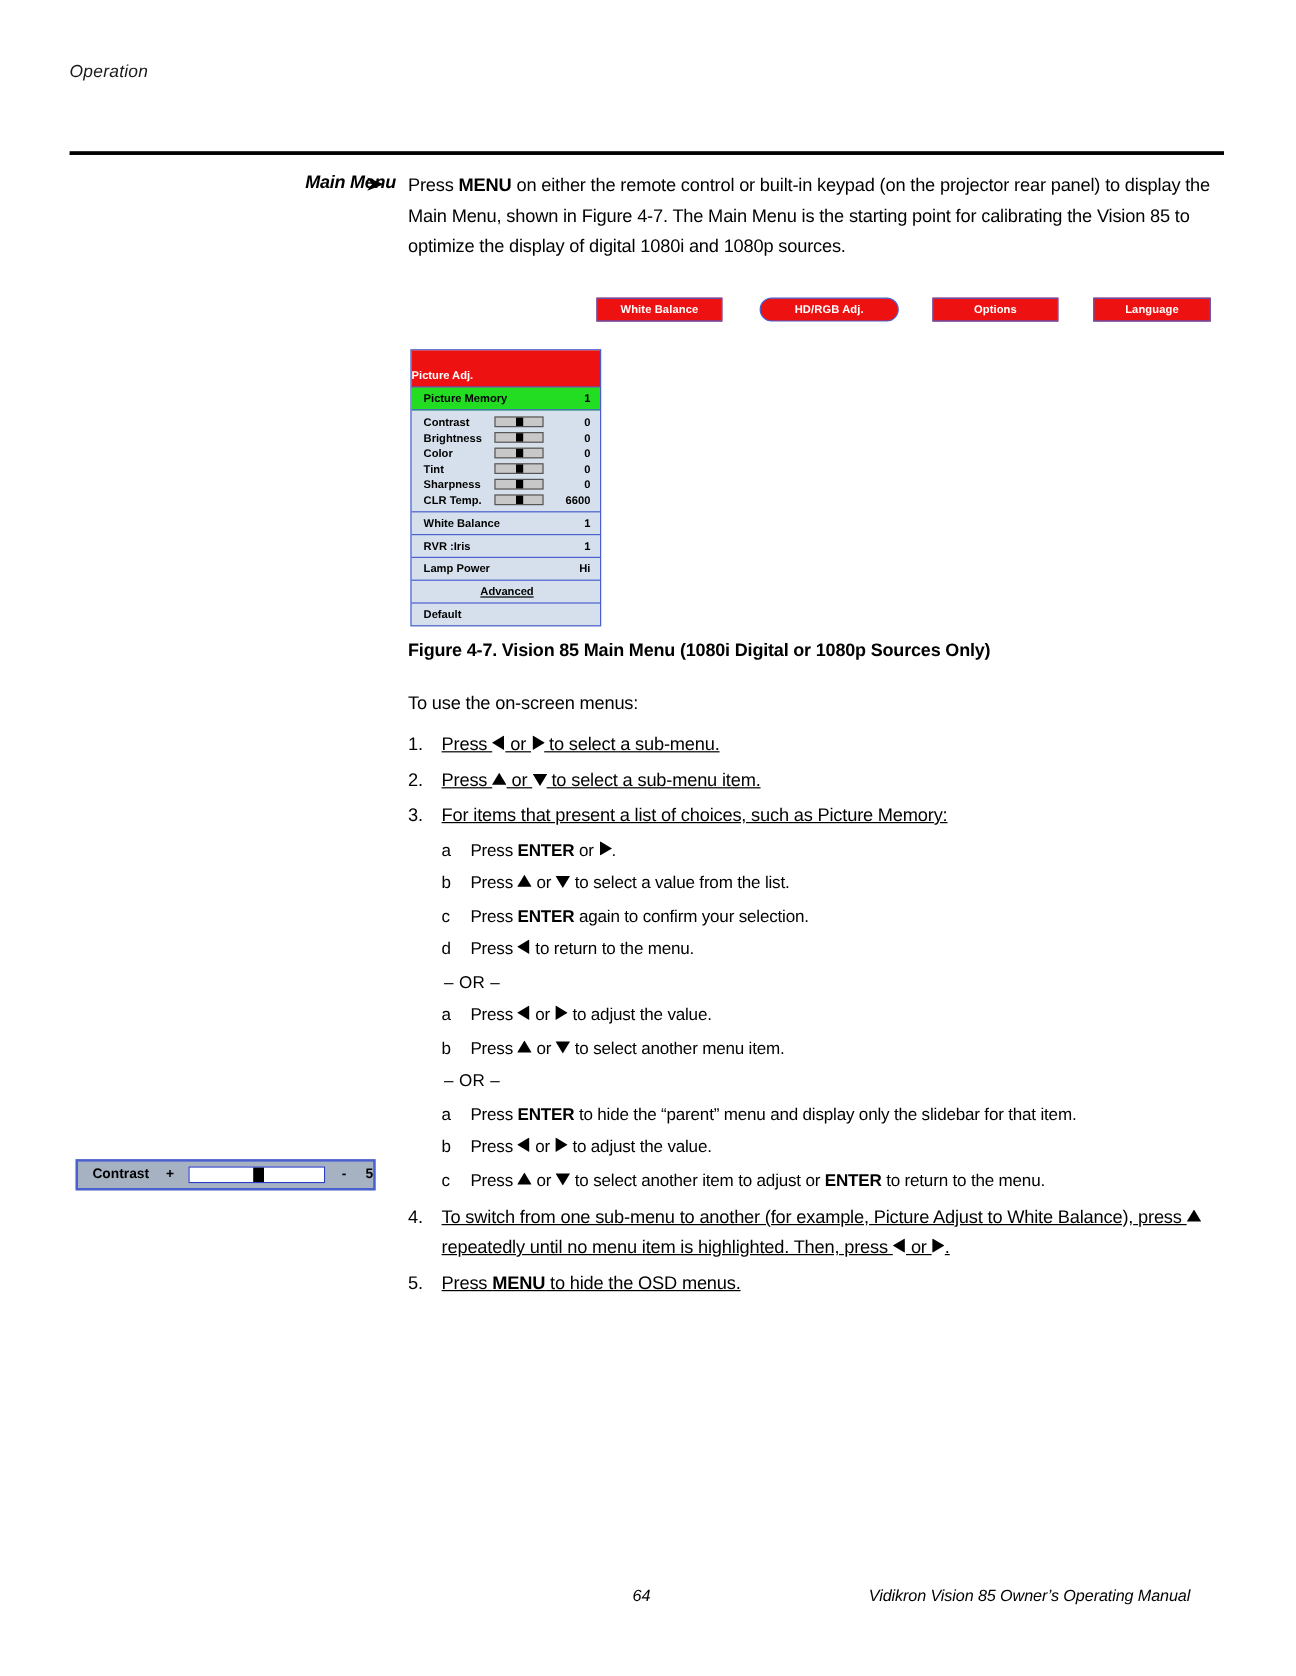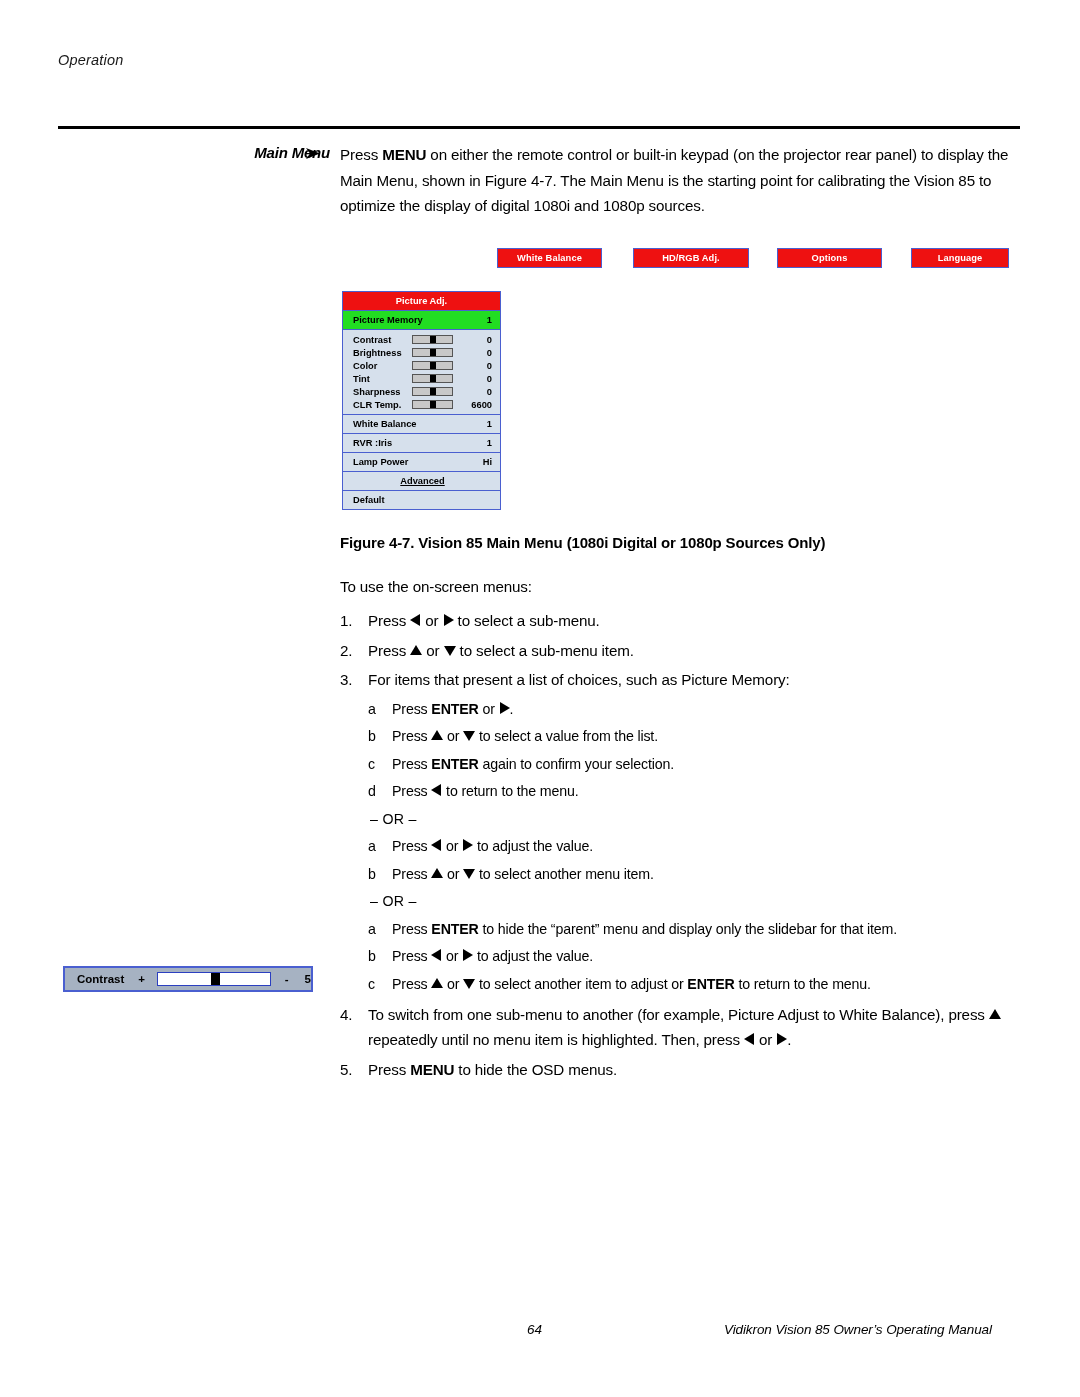--- a/index.html
+++ b/index.html
@@ -86,39 +86,38 @@
     border: 1.5px solid #4a5fd0;
     color: #ffffff;
     font-size: 9.3px;
     font-weight: bold;
     display: flex;
     align-items: center;
     justify-content: center;
     letter-spacing: 0.1px;
   }
   .osd-tab.t0 { left: 0px;   width: 105px; }
-  .osd-tab.t1 { left: 136px; width: 116px; }
+  .osd-tab.t1 { left: 136px; width: 116px; border-radius: 10px; }
   .osd-tab.t2 { left: 280px; width: 105px; }
   .osd-tab.t3 { left: 414px; width: 98px; }
 
   .osd-panel {
     position: absolute;
     left: 342px;
     top: 291px;
     width: 159px;
     border: 1.5px solid #4a5fd0;
     background: #d6e0ec;
     font-size: 9.3px;
     font-weight: bold;
   }
   .osd-title {
     background: #ee1111;
     color: #ffffff;
-    text-align: center;
-    padding: 4px 0 4px;
+    padding: 16px 0 4px;
     border-bottom: 1.5px solid #4a5fd0;
     line-height: 10px;
   }
   .osd-memory {
     background: #22dd22;
     color: #000;
     display: flex;
     justify-content: space-between;
     padding: 4px 8px 4px 10px;
     border-bottom: 1.5px solid #4a5fd0;
@@ -192,21 +191,21 @@
 
   .steps { position: absolute; left: 340px; top: 608px; width: 690px; }
   .step {
     display: flex;
     font-size: 15.2px;
     line-height: 25.5px;
     letter-spacing: -0.15px;
     margin-bottom: 4px;
   }
   .step .num { width: 28px; flex: none; }
-  .step .txt { flex: 1; }
+  .step .txt { flex: 1; text-decoration: underline; }
   .sub {
     display: flex;
     font-size: 14.2px;
     line-height: 24px;
     letter-spacing: -0.15px;
     margin-bottom: 3.5px;
     padding-left: 28px;
   }
   .sub .ltr { width: 24px; flex: none; }
   .sub .txt { flex: 1; }

